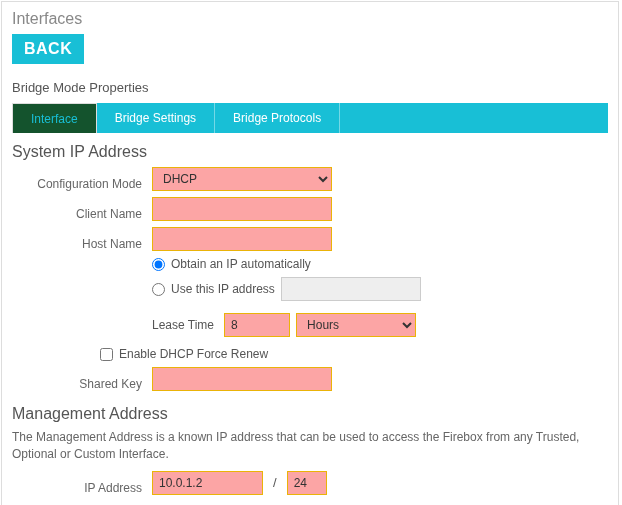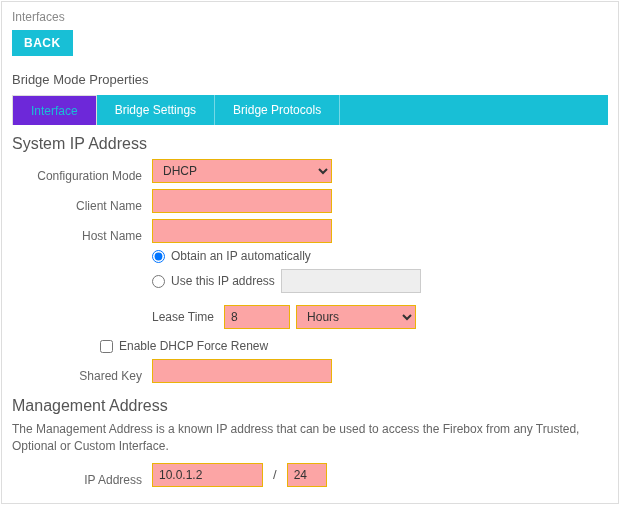--- a/index.html
+++ b/index.html
@@ -13,30 +13,30 @@
     overflow: hidden;
   }
   .panel {
     border: 1px solid #ddd;
     width: 618px;
     min-height: 503px;
     margin: 1px;
     padding: 8px 10px;
   }
   .breadcrumb {
-    font-size: 12px;
+    font-size: 16px;
     color: #888;
     margin-bottom: 6px;
   }
   .btn-back {
     background: #18bfd6;
     color: #fff;
     border: none;
     padding: 6px 12px;
-    font-size: 12px;
+    font-size: 16px;
     font-weight: 600;
     letter-spacing: 0.5px;
     cursor: pointer;
     margin-bottom: 10px;
   }
   h2.page-title {
     font-weight: 400;
     font-size: 13px;
     color: #555;
     margin: 6px 0 8px 0;
@@ -48,21 +48,21 @@
   }
   .tab {
     padding: 0 18px;
     line-height: 30px;
     color: #fff;
     font-size: 12px;
     cursor: pointer;
     border-right: 1px solid rgba(255,255,255,0.4);
   }
   .tab.active {
-    background: #6d28d9;
+    background: #14532d;
     color: #18bfd6;
     border-top: 1px solid #ddd;
     border-left: 1px solid #ddd;
     border-right: 1px solid #ddd;
     text-align: center;
   }
   .section-title {
     font-weight: 400;
     font-size: 16px;
     color: #555;

